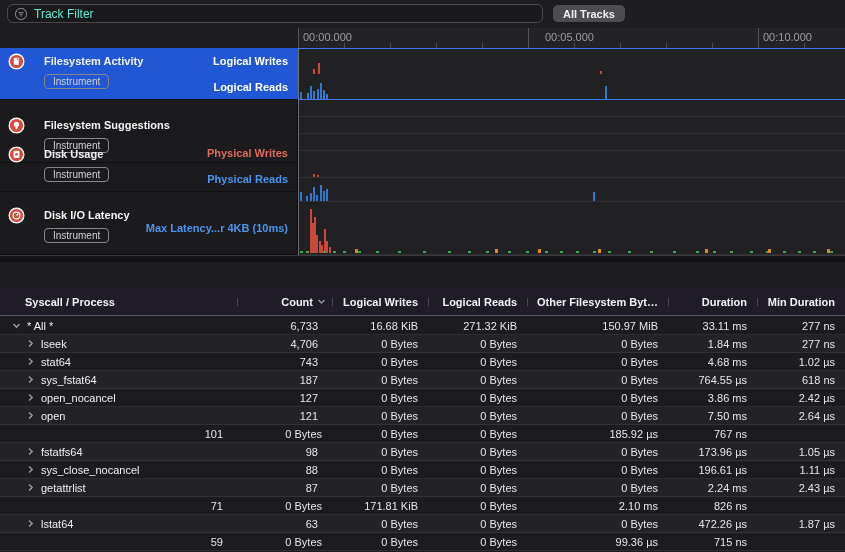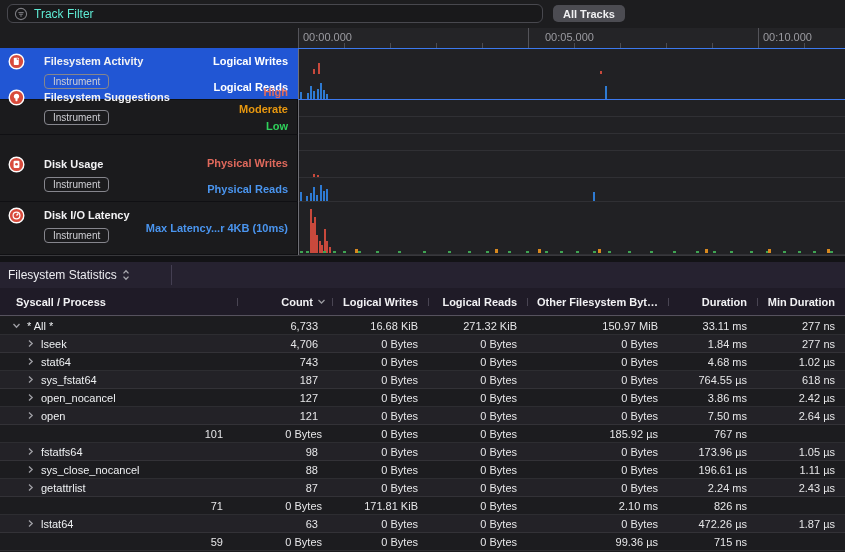--- a/index.html
+++ b/index.html
@@ -52,21 +52,21 @@
        display:flex;align-items:center;}
   .stats-selector{position:relative;width:172px;height:100%;display:flex;align-items:center;gap:5px;
        padding-left:8px;box-sizing:border-box;font-size:12px;color:#ececf0;}
   .stats-selector::after{content:"";position:absolute;right:0;top:3px;bottom:3px;width:1px;background:#443f52;}
 
   
   .grid-cols{display:grid;grid-template-columns:237px 95px 96px 99px 141px 89px 88px;}
   .thead{position:absolute;top:288px;left:0;right:0;height:28px;background:#1f1b27;align-items:center;
        font-weight:700;font-size:11px;color:#f2f2f4;border-bottom:1px solid #56525e;box-sizing:border-box;}
   .th{position:relative;text-align:right;padding-right:10px;white-space:nowrap;}
-  .th.first{text-align:left;padding-left:16px;}
+  .th.first{text-align:left;padding-left:25px;}
   .th.sep::before{content:"";position:absolute;left:0;top:2px;bottom:2px;width:1px;background:#494553;}
   .th.count-th{display:flex;align-items:center;justify-content:flex-end;gap:4px;padding-right:6px;}
   .tbody{position:absolute;top:317px;left:0;right:0;bottom:0;overflow:hidden;background:#1c1c1f;}
   .tr{height:18px;align-items:center;font-size:11px;box-sizing:border-box;
        border-bottom:1px solid rgba(135,135,145,0.16);background:#1c1c1f;}
   .tr.alt{background:#232227;}
   .td-name{display:flex;align-items:center;gap:6px;padding-left:12px;color:#eef0f2;white-space:nowrap;overflow:hidden;}
   .tr.child .td-name{padding-left:26px;}
   .td-num{text-align:right;padding-right:10px;color:#e6e6e8;white-space:nowrap;}
   .td-count{padding-right:14px;}
@@ -117,35 +117,30 @@
             <rect x="5.8" y="4.8" width="5" height="7.2" rx="0.8" fill="#fff"></rect>
             <path d="M8.8 4.8 L10.8 6.8 L8.8 6.8 Z" fill="#d84b3c"></path>
           </svg></span>
         <div class="track-title">Filesystem Activity</div>
         <div class="track-badge">Instrument</div>
         <div class="track-labels">
           <div class="track-label" style="color: rgb(255, 255, 255);">Logical Writes</div>
           <div class="track-label" style="color: rgb(255, 255, 255);">Logical Reads</div>
         </div>
       </div>
-      <div class="track-row" style="top: 36px; height: 51px;">
+      <div class="track-row" style="top: 64px; height: 51px;">
         <span class="track-icon"><svg width="17" height="17" viewBox="0 0 17 17">
             <circle cx="8.5" cy="8.5" r="7.3" fill="#d84b3c" stroke="#fff" stroke-width="1.4"></circle>
             <circle cx="8.5" cy="7.3" r="2.6" fill="#fff"></circle>
             <rect x="7.5" y="9.6" width="2" height="2.6" rx="0.6" fill="#fff"></rect>
           </svg></span>
         <div class="track-title">Filesystem Suggestions</div>
         <div class="track-badge">Instrument</div>
-        <div class="track-labels labels-3">
-          <div class="track-label" style="color: rgb(223, 107, 94);">High</div>
-          <div class="track-label" style="color: rgb(232, 152, 15);">Moderate</div>
-          <div class="track-label" style="color: rgb(47, 209, 91);">Low</div>
-        </div>
-      </div>
-      <div class="track-row" style="top: 103px; height: 51px; text-decoration: underline;">
+      </div>
+      <div class="track-row" style="top: 93px; height: 51px; text-decoration: underline;">
         <span class="track-icon"><svg width="17" height="17" viewBox="0 0 17 17">
             <circle cx="8.5" cy="8.5" r="7.3" fill="#d84b3c" stroke="#fff" stroke-width="1.4"></circle>
             <rect x="5.6" y="4.8" width="5.8" height="7.2" rx="1" fill="#fff"></rect>
             <circle cx="8.5" cy="8.3" r="1.3" fill="#d84b3c"></circle>
           </svg></span>
         <div class="track-title">Disk Usage</div>
         <div class="track-badge">Instrument</div>
         <div class="track-labels">
           <div class="track-label" style="color: rgb(224, 105, 92);">Physical Writes</div>
           <div class="track-label" style="color: rgb(74, 149, 239);">Physical Reads</div>
@@ -250,31 +245,20 @@
         <div class="spike" style="left: 240px; width: 3px; height: 4px; bottom: 2px; background: rgb(216, 137, 31);"></div>
         <div class="spike" style="left: 300px; width: 3px; height: 4px; bottom: 2px; background: rgb(216, 137, 31);"></div>
         <div class="spike" style="left: 407px; width: 3px; height: 4px; bottom: 2px; background: rgb(216, 137, 31);"></div>
         <div class="spike" style="left: 470px; width: 3px; height: 4px; bottom: 2px; background: rgb(216, 137, 31);"></div>
         <div class="spike" style="left: 529px; width: 3px; height: 4px; bottom: 2px; background: rgb(216, 137, 31);"></div>
       </div>
     </div>
 
   <div class="pane-divider"></div>
 
-  <div class="stats-bar">
-    <div class="stats-selector">
-      <span>Filesystem Statistics</span>
-      <span style="display:flex">
-        <svg width="8" height="12" viewBox="0 0 8 12">
-            <polyline points="1.5,4.4 4,1.8 6.5,4.4" fill="none" stroke="#a8a8ae" stroke-width="1.3"></polyline>
-            <polyline points="1.5,7.6 4,10.2 6.5,7.6" fill="none" stroke="#a8a8ae" stroke-width="1.3"></polyline>
-          </svg>
-      </span>
-    </div>
-  </div>
 
   <div class="thead grid-cols">
       <div class="th first"><span>Syscall / Process</span></div>
       <div class="th sep count-th">
         <span>Count</span>
         <span style="display: flex;">
           <svg width="9" height="7" viewBox="0 0 9 7">
             <polyline points="1.5,2 4.5,5 7.5,2" fill="none" stroke="#9a9aa0" stroke-width="1.3"></polyline>
           </svg>
         </span>

